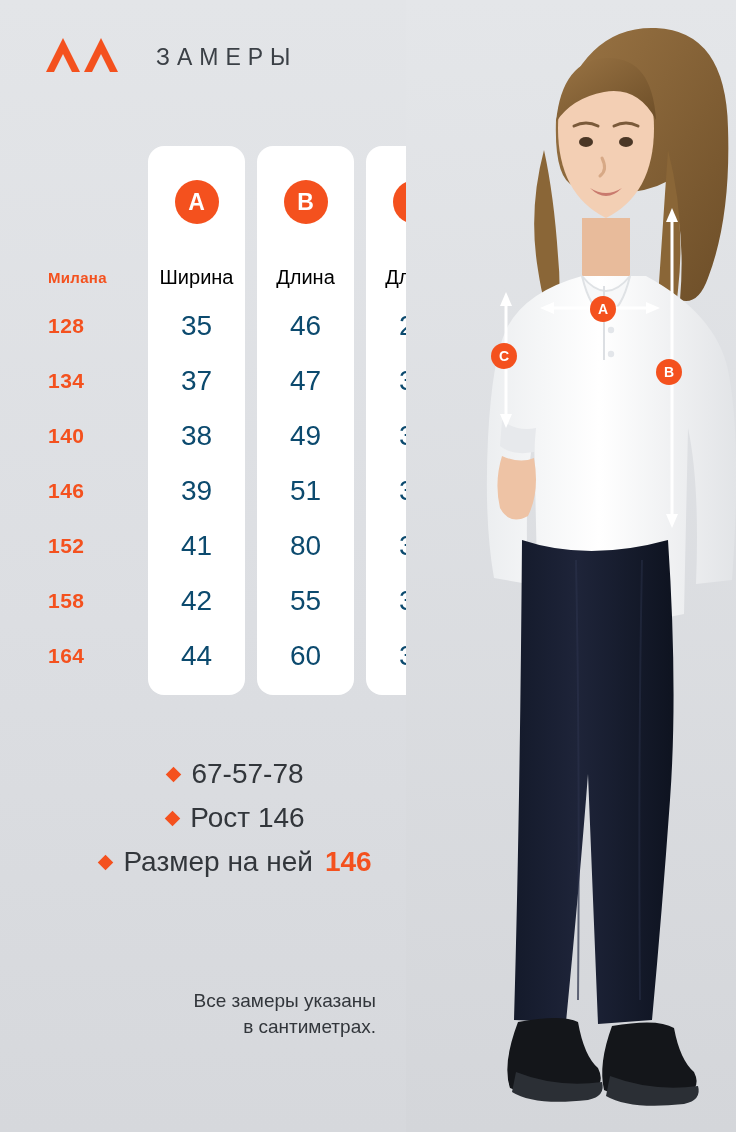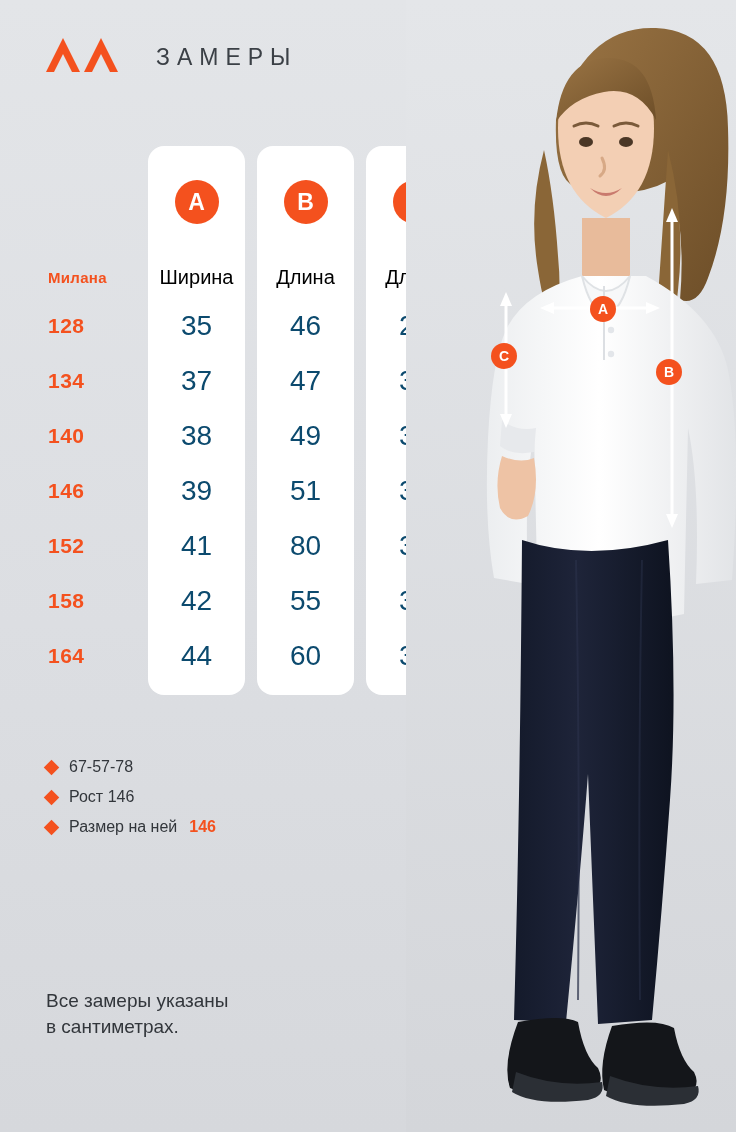--- a/index.html
+++ b/index.html
@@ -96,36 +96,37 @@
     left: 46px; top: 758px;
     width: 380px;
   }
   .model-title {
     font-size: 25px; color: #32363b; font-weight: 400;
     margin-bottom: 18px;
   }
   .model-item {
     display: flex; align-items: center; gap: 12px;
     margin-bottom: 12px;
-    font-size: 16px; color: #32363b;
+    font-size: 28px; color: #32363b; justify-content: center;
   }
   .diamond {
     width: 11px; height: 11px;
     background: #f4511e;
     transform: rotate(45deg);
     flex: none;
   }
   .highlight { color: #f4511e; font-weight: bold; }
 
   .note {
     position: absolute;
     left: 46px; top: 988px;
     font-size: 19px; line-height: 1.35;
     color: #32363b;
     width: 330px;
+    text-align: right;
   }
 
   
   .photo {
     position: absolute;
     right: 0; top: 0;
     width: 330px; height: 1132px;
     overflow: hidden;
   }
   .ph-svg { position: absolute; inset: 0; }

